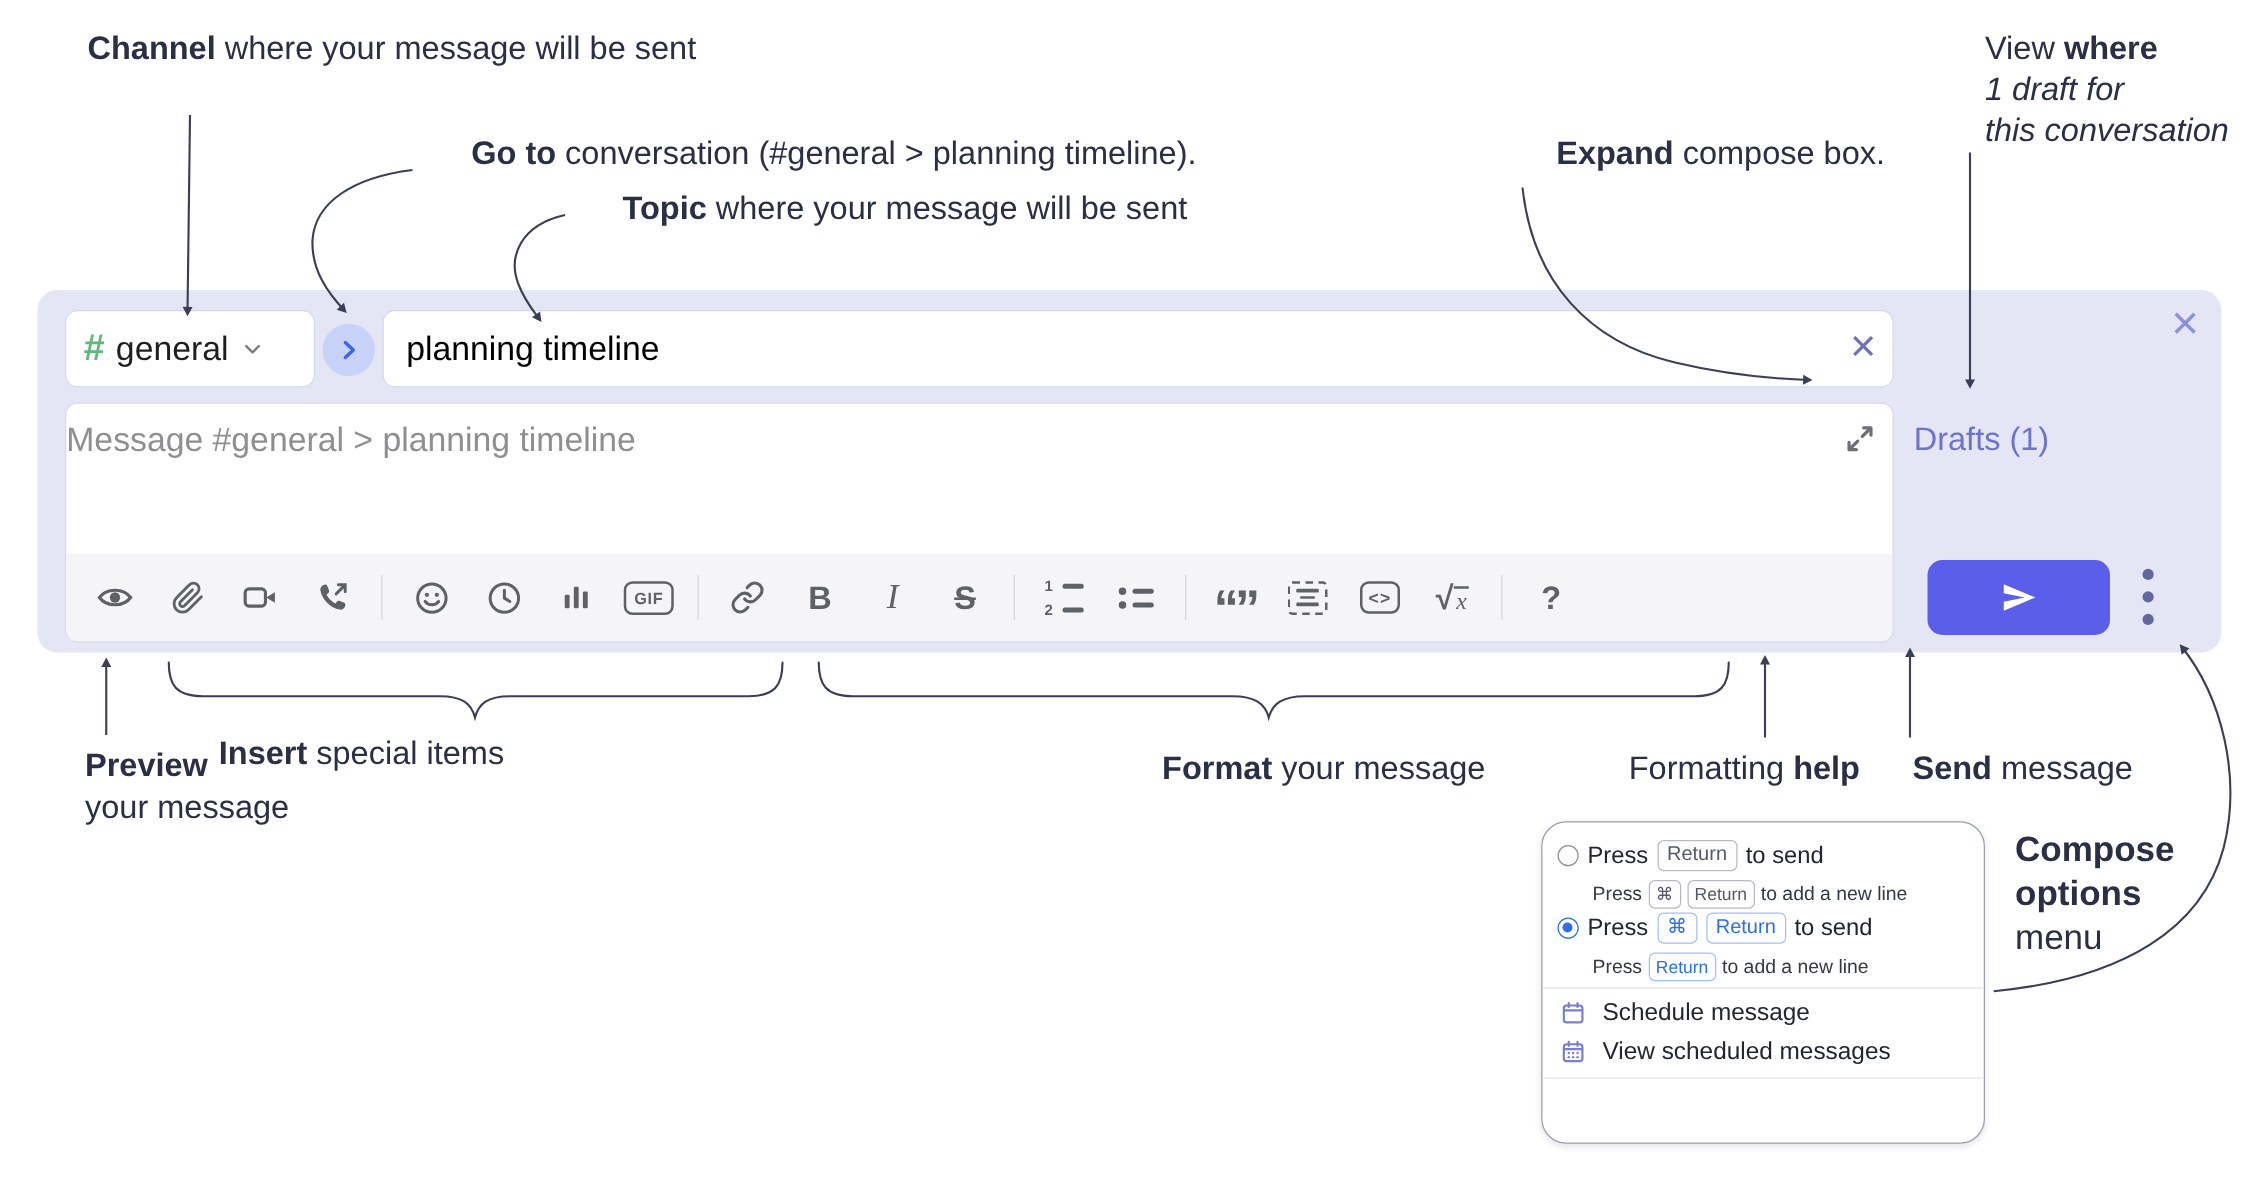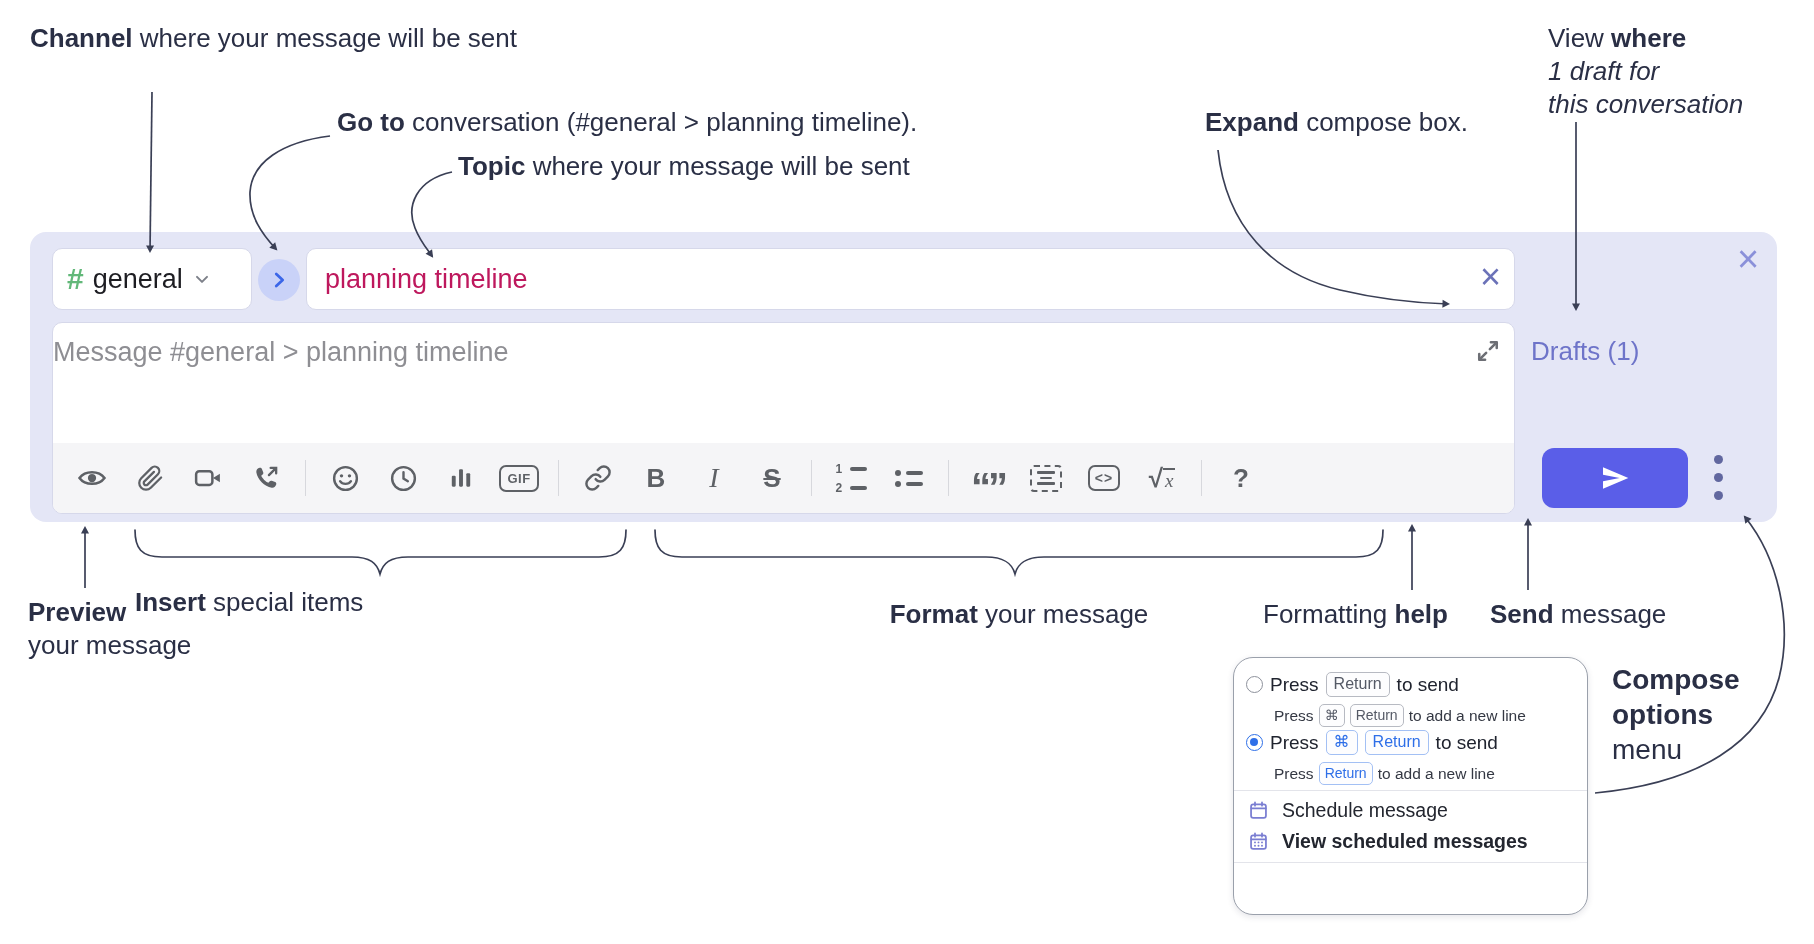--- a/index.html
+++ b/index.html
@@ -3,21 +3,21 @@
 <meta charset="utf-8">
 <style>
   * { margin:0; padding:0; box-sizing:border-box; }
   html,body { background:#ffffff; }
   body {
     width:1814px; height:944px; position:relative; overflow:hidden;
     font-family:"Liberation Sans", sans-serif; color:#2a2f45;
     -webkit-font-smoothing:antialiased;
   }
   .abs { position:absolute; }
-  .ann { font-size:26px; line-height:33px; color:#2a2f45; }
+  .ann { font-size:26px; line-height:33px; color:#2a2f45;margin-left:40px; }
   .ann b { font-weight:700; }
   .ann i { font-style:italic; }
 
   
   .panel {
     left:30px; top:232px; width:1747px; height:290px;
     background:#e4e6f6; border-radius:16px;
   }
   .chan-select {
     left:52px; top:248px; width:200px; height:62px; background:#fff;
@@ -26,21 +26,21 @@
   }
   .hash { color:#62b879; font-size:30px; font-weight:700; }
   .chan-name { font-size:27px; color:#1d1d22; }
   .goto-circle {
     left:258px; top:259px; width:42px; height:42px; border-radius:50%;
     background:#c9d2f8; display:flex; align-items:center; justify-content:center; cursor:pointer;
   }
   .topic-wrap { left:306px; top:248px; width:1209px; height:62px; }
   .topic-input {
     width:100%; height:100%; background:#fff; border:1px solid #d6d8ea; border-radius:10px;
-    font-family:"Liberation Sans", sans-serif; font-size:27px; color:#be185d; padding:0 60px 0 18px; outline:none;
+    font-family:"Liberation Sans", sans-serif; font-size:27px; color:#000000; padding:0 60px 0 18px; outline:none;
   }
   .topic-clear {
     position:absolute; right:14px; top:8px; font-size:36px; line-height:42px;
     color:#6b72b8; cursor:pointer; font-weight:400;
   }
   .msg-box {
     left:52px; top:322px; width:1463px; height:192px; background:#fff;
     border:1px solid #d6d8ea; border-radius:10px; overflow:hidden;
   }
   .msg-input {
@@ -356,21 +356,21 @@
 
   <div class="mitem" style="top:141px;">
     <svg class="icon-svg" width="21" height="21" viewBox="0 0 24 24">
         <g fill="none" stroke="#7a7ed2" stroke-width="2" stroke-linecap="round">
           <rect x="3.5" y="5" width="17" height="15.5" rx="2.5"></rect>
           <path d="M8 2.8 V6.5 M16 2.8 V6.5 M3.8 9.5 H20.2"></path>
         </g>
       </svg>
     <span>Schedule message</span>
   </div>
-  <div class="mitem" style="top:172px;font-weight:bold;">
+  <div class="mitem" style="top:172px;">
     <svg class="icon-svg" width="21" height="21" viewBox="0 0 24 24">
         <g fill="none" stroke="#7a7ed2" stroke-width="2" stroke-linecap="round">
           <rect x="3.5" y="5" width="17" height="15.5" rx="2.5"></rect>
           <path d="M8 2.8 V6.5 M16 2.8 V6.5 M3.8 9.5 H20.2"></path>
         </g>
         <g fill="#7a7ed2">
           <circle cx="8" cy="13" r="1.1"></circle>
           <circle cx="12" cy="13" r="1.1"></circle>
           <circle cx="16" cy="13" r="1.1"></circle>
           <circle cx="8" cy="16.8" r="1.1"></circle>

